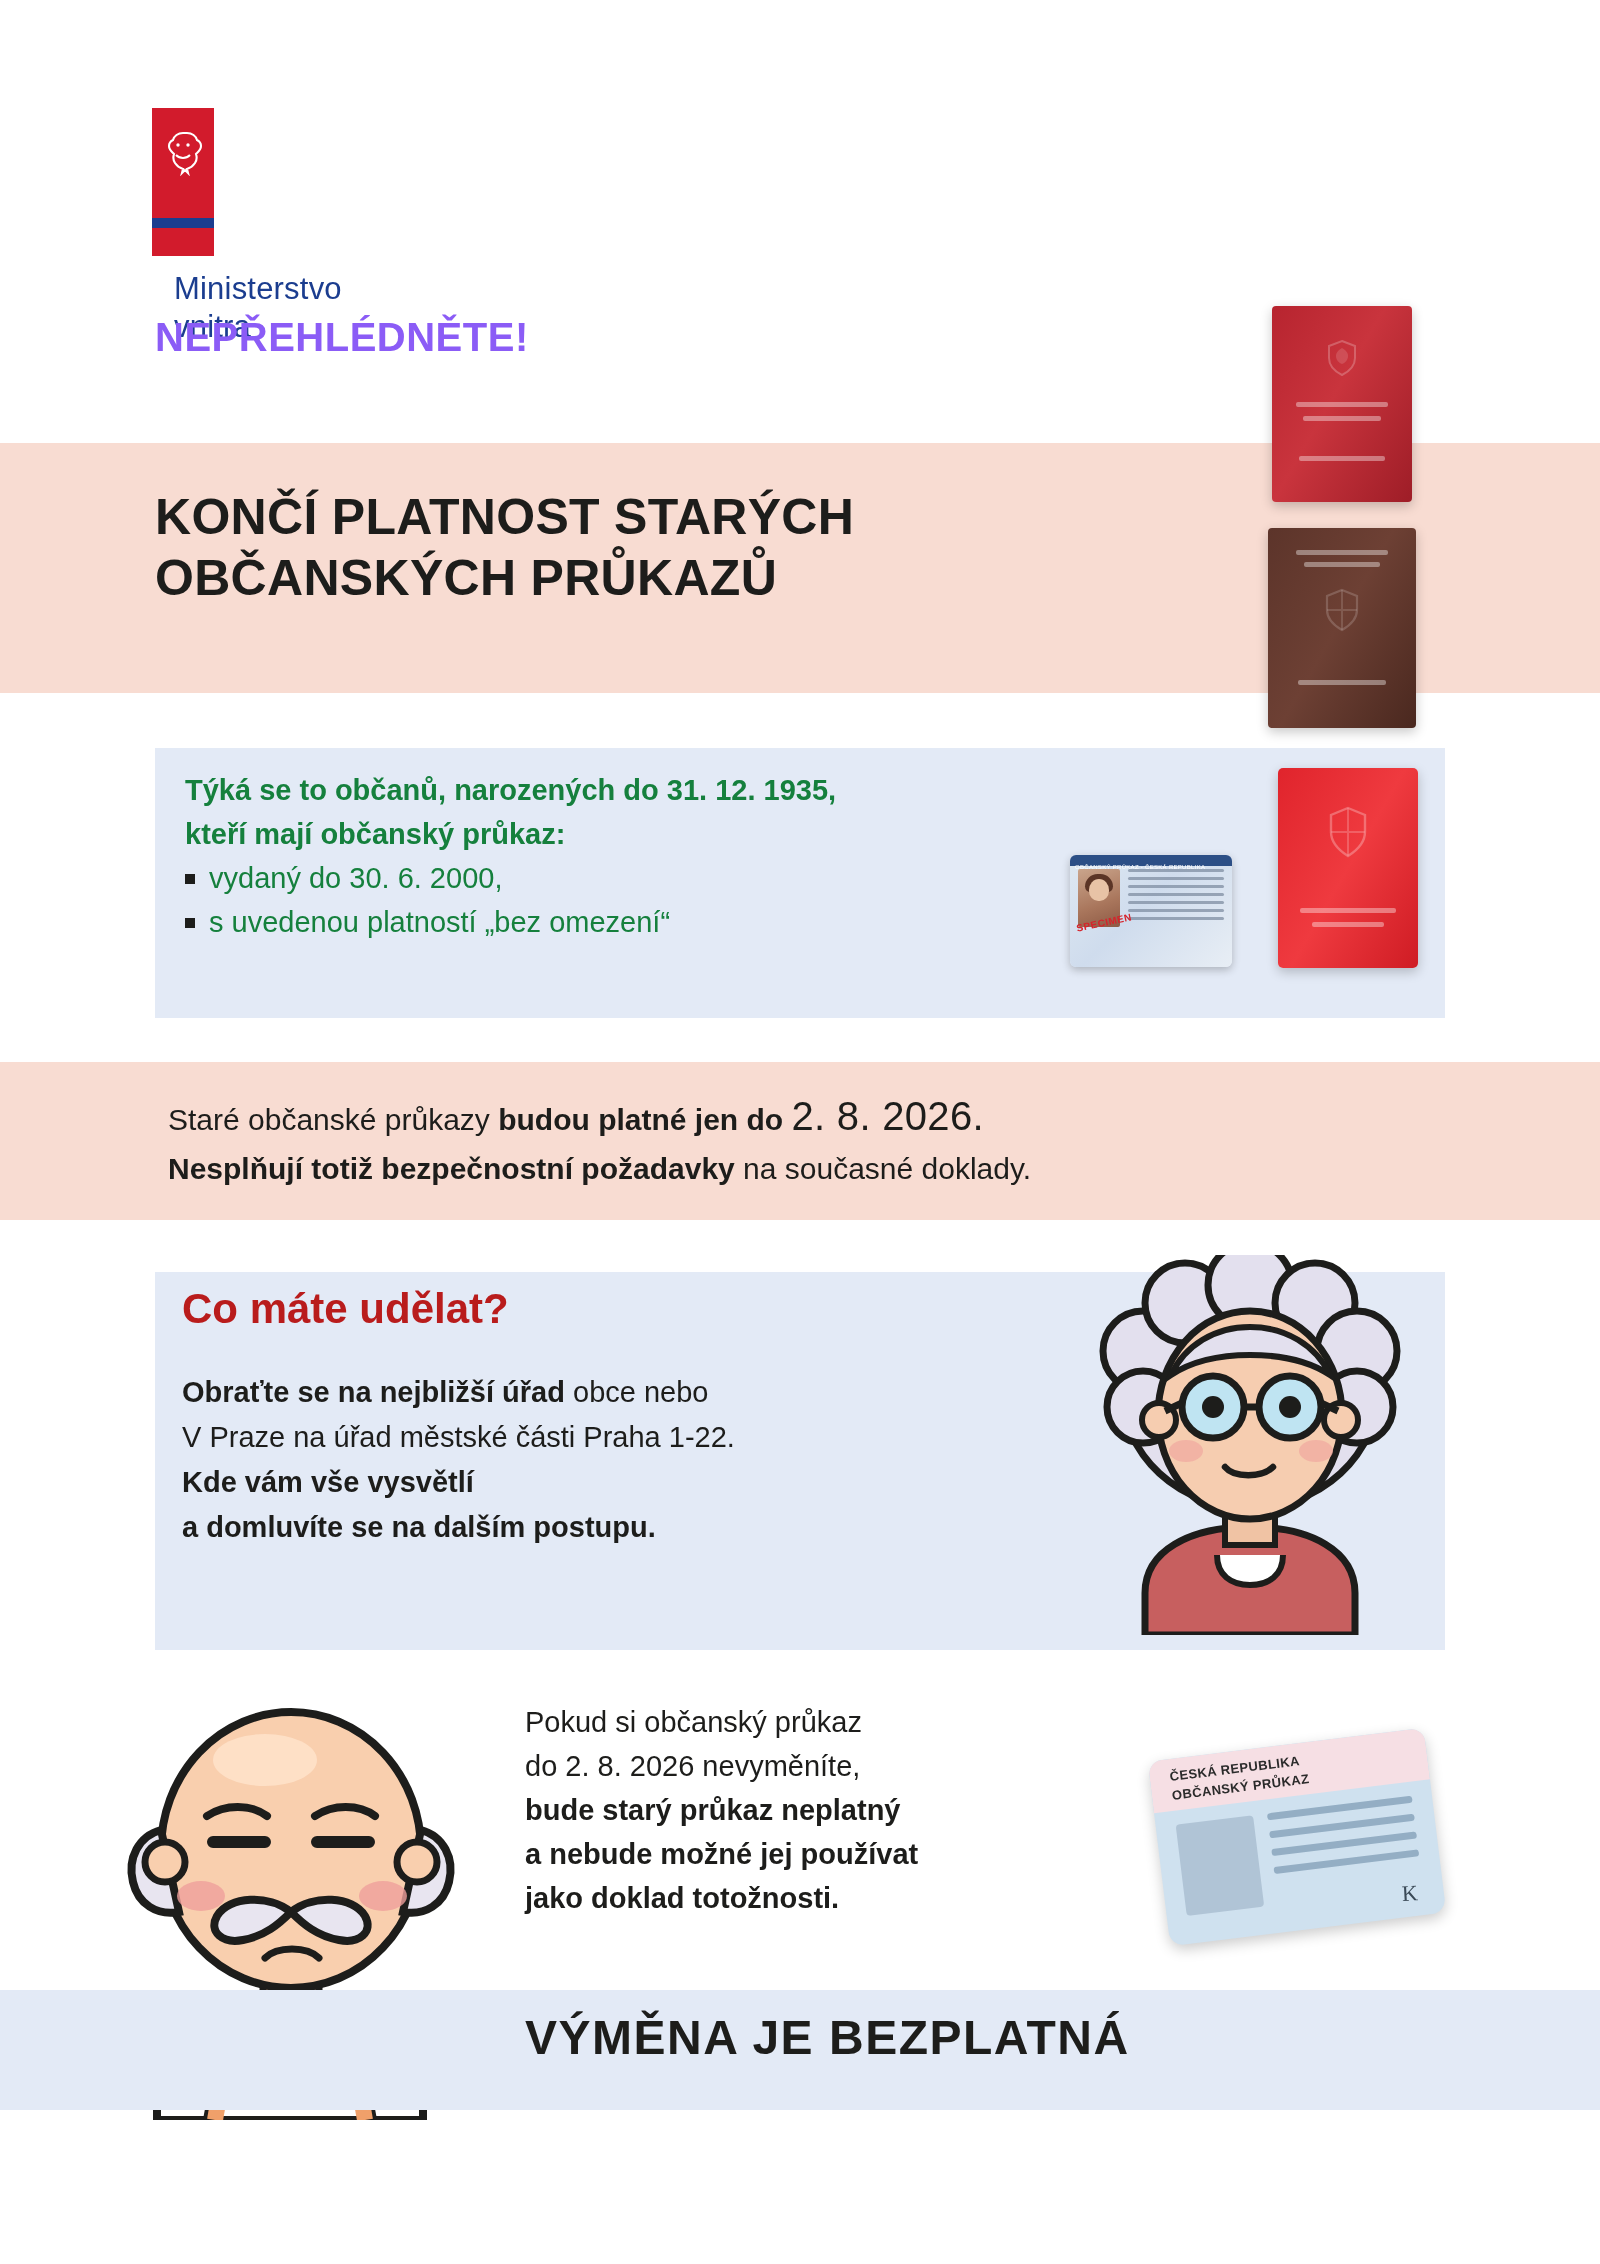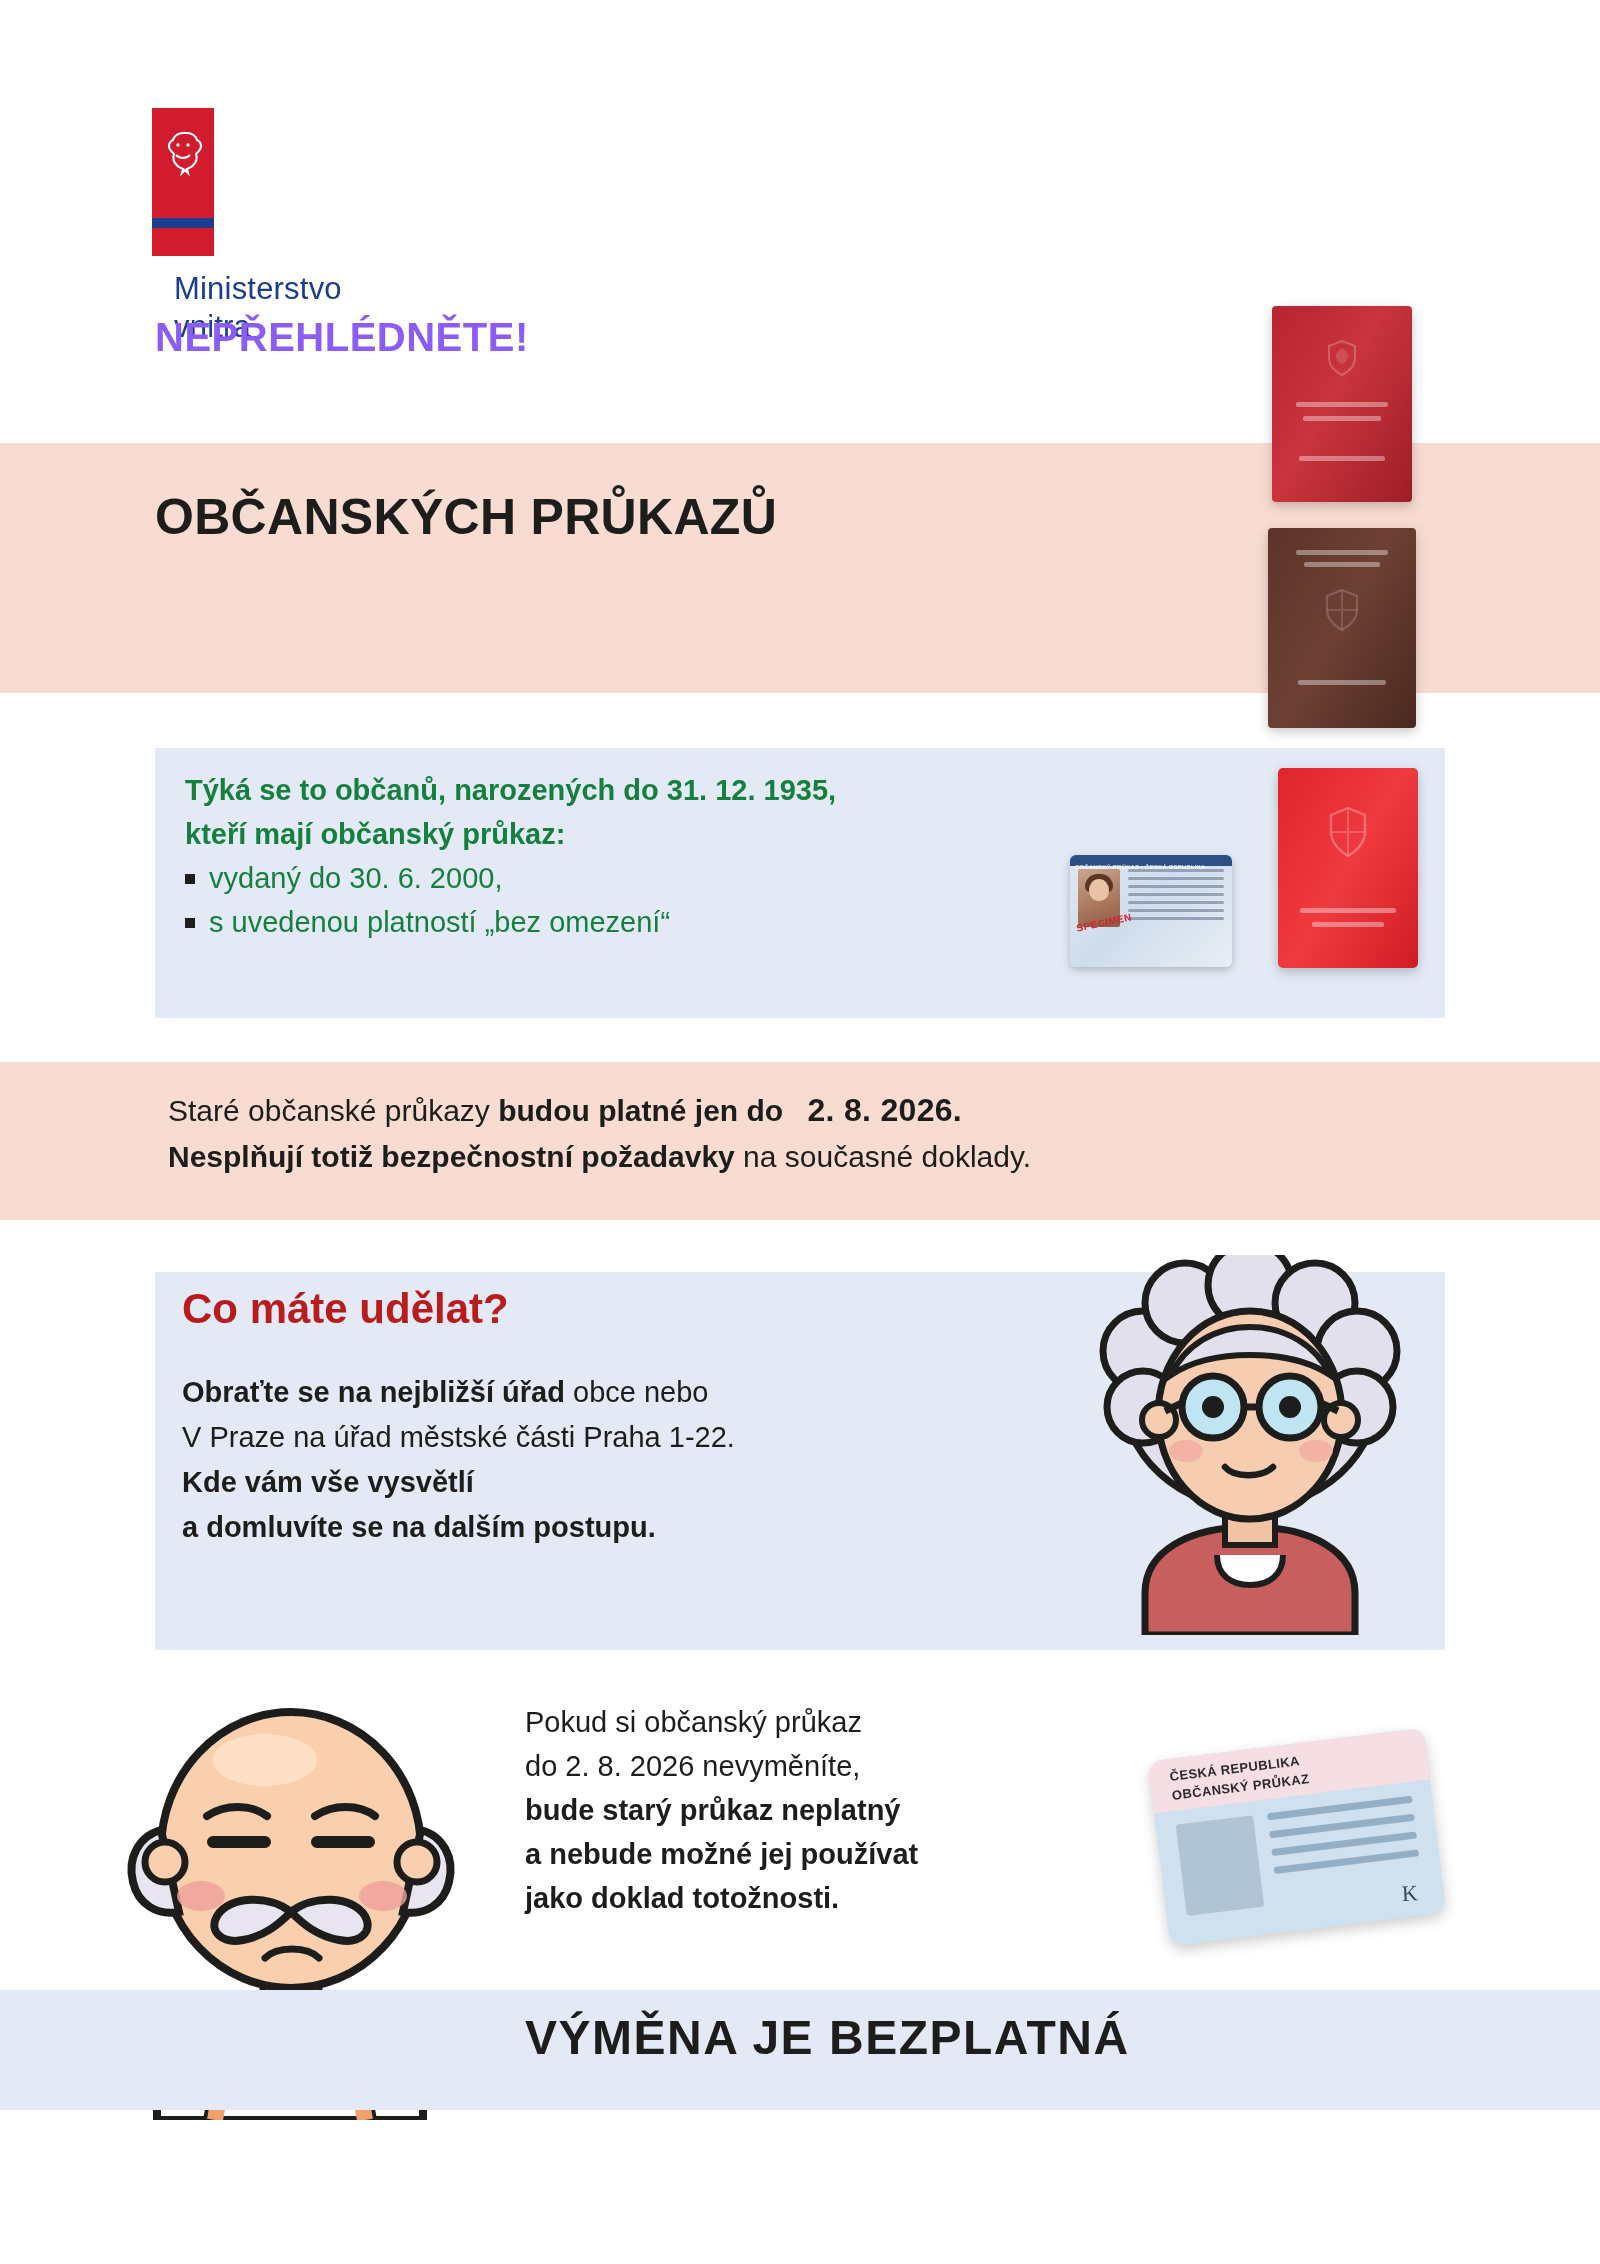--- a/index.html
+++ b/index.html
@@ -134,24 +134,23 @@
   .pink-2-text {
     position: absolute;
     left: 168px;
     top: 1086px;
     width: 1290px;
     font-size: 30px;
     line-height: 1.5;
     color: #1d1d1b;
   }
   .pink-2-text .big {
-    font-size: 32px;
-    font-weight: bold;
+    font-size: 40px;
+    font-weight: normal;
     letter-spacing: .3px;
-    margin-left: 16px;
   }
   .pink-2-text .bold {
     font-weight: bold;
   }
 
   
   .band-blue-2 {
     position: absolute;
     left: 155px;
     top: 1272px;
@@ -415,20 +414,21 @@
   <div class="logo-text">
     <div>Ministerstvo</div>
     <div>vnitra</div>
   </div>
 </div>
 
 <div class="headline-1">NEPŘEHLÉDNĚTE!</div>
 
 <div class="band-pink-1"></div>
 <div class="headline-2">
+  <div>KONČÍ PLATNOST STARÝCH</div>
   <div>OBČANSKÝCH PRŮKAZŮ</div>
 </div>
 
 <div class="doc doc-red-book">
   <svg class="book-emblem" style="top:30px" width="44" height="44" viewBox="0 0 44 44">
     <path d="M22 5l13 5v12c0 9-7 14-13 17-6-3-13-8-13-17V10z" fill="none" stroke="rgba(255,255,255,.45)" stroke-width="2"></path>
     <path d="M22 12c-3 2-6 4-6 8s3 7 6 8c3-1 6-4 6-8s-3-6-6-8z" fill="rgba(255,255,255,.28)"></path>
   </svg>
   <span class="book-line" style="top:96px; width:92px"></span>
   <span class="book-line" style="top:110px; width:78px"></span>

